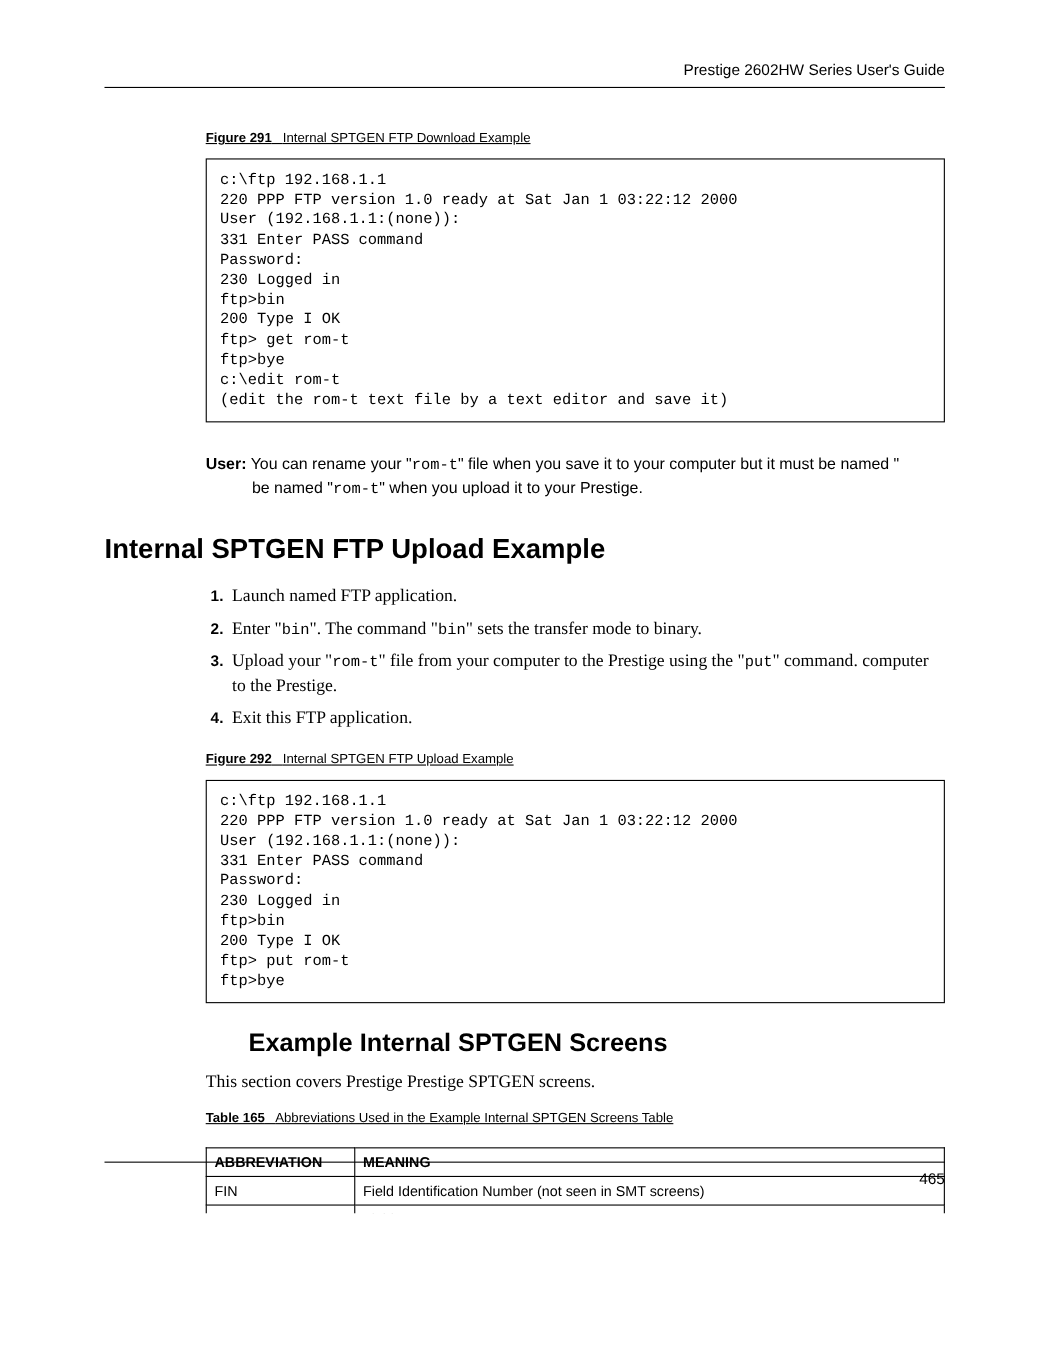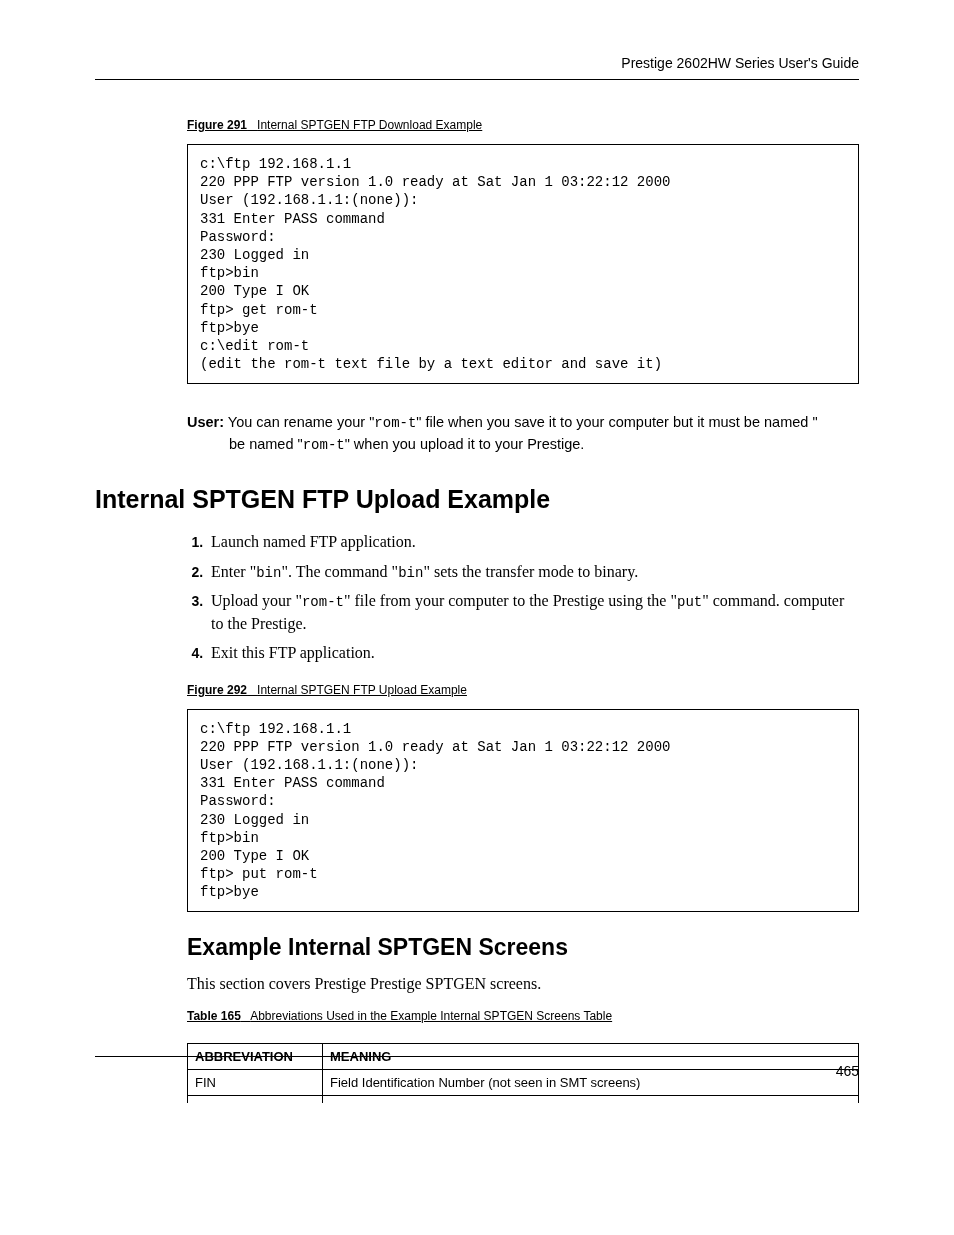--- a/index.html
+++ b/index.html
@@ -60,20 +60,21 @@
     font-size: 25px;
     font-weight: bold;
     margin-top: 10px;
     margin-bottom: 16px;
   }
   h2.section-sub {
     font-size: 23px;
     font-weight: bold;
     margin-top: 22px;
     margin-bottom: 14px;
+    margin-left: 39px;
   }
   ol.steps {
     margin: 0 0 18px 0;
     padding-left: 20px;
   }
   ol.steps li {
     font-family: "Times New Roman", Times, serif;
     font-size: 16px;
     line-height: 1.45;
     margin-bottom: 6px;

